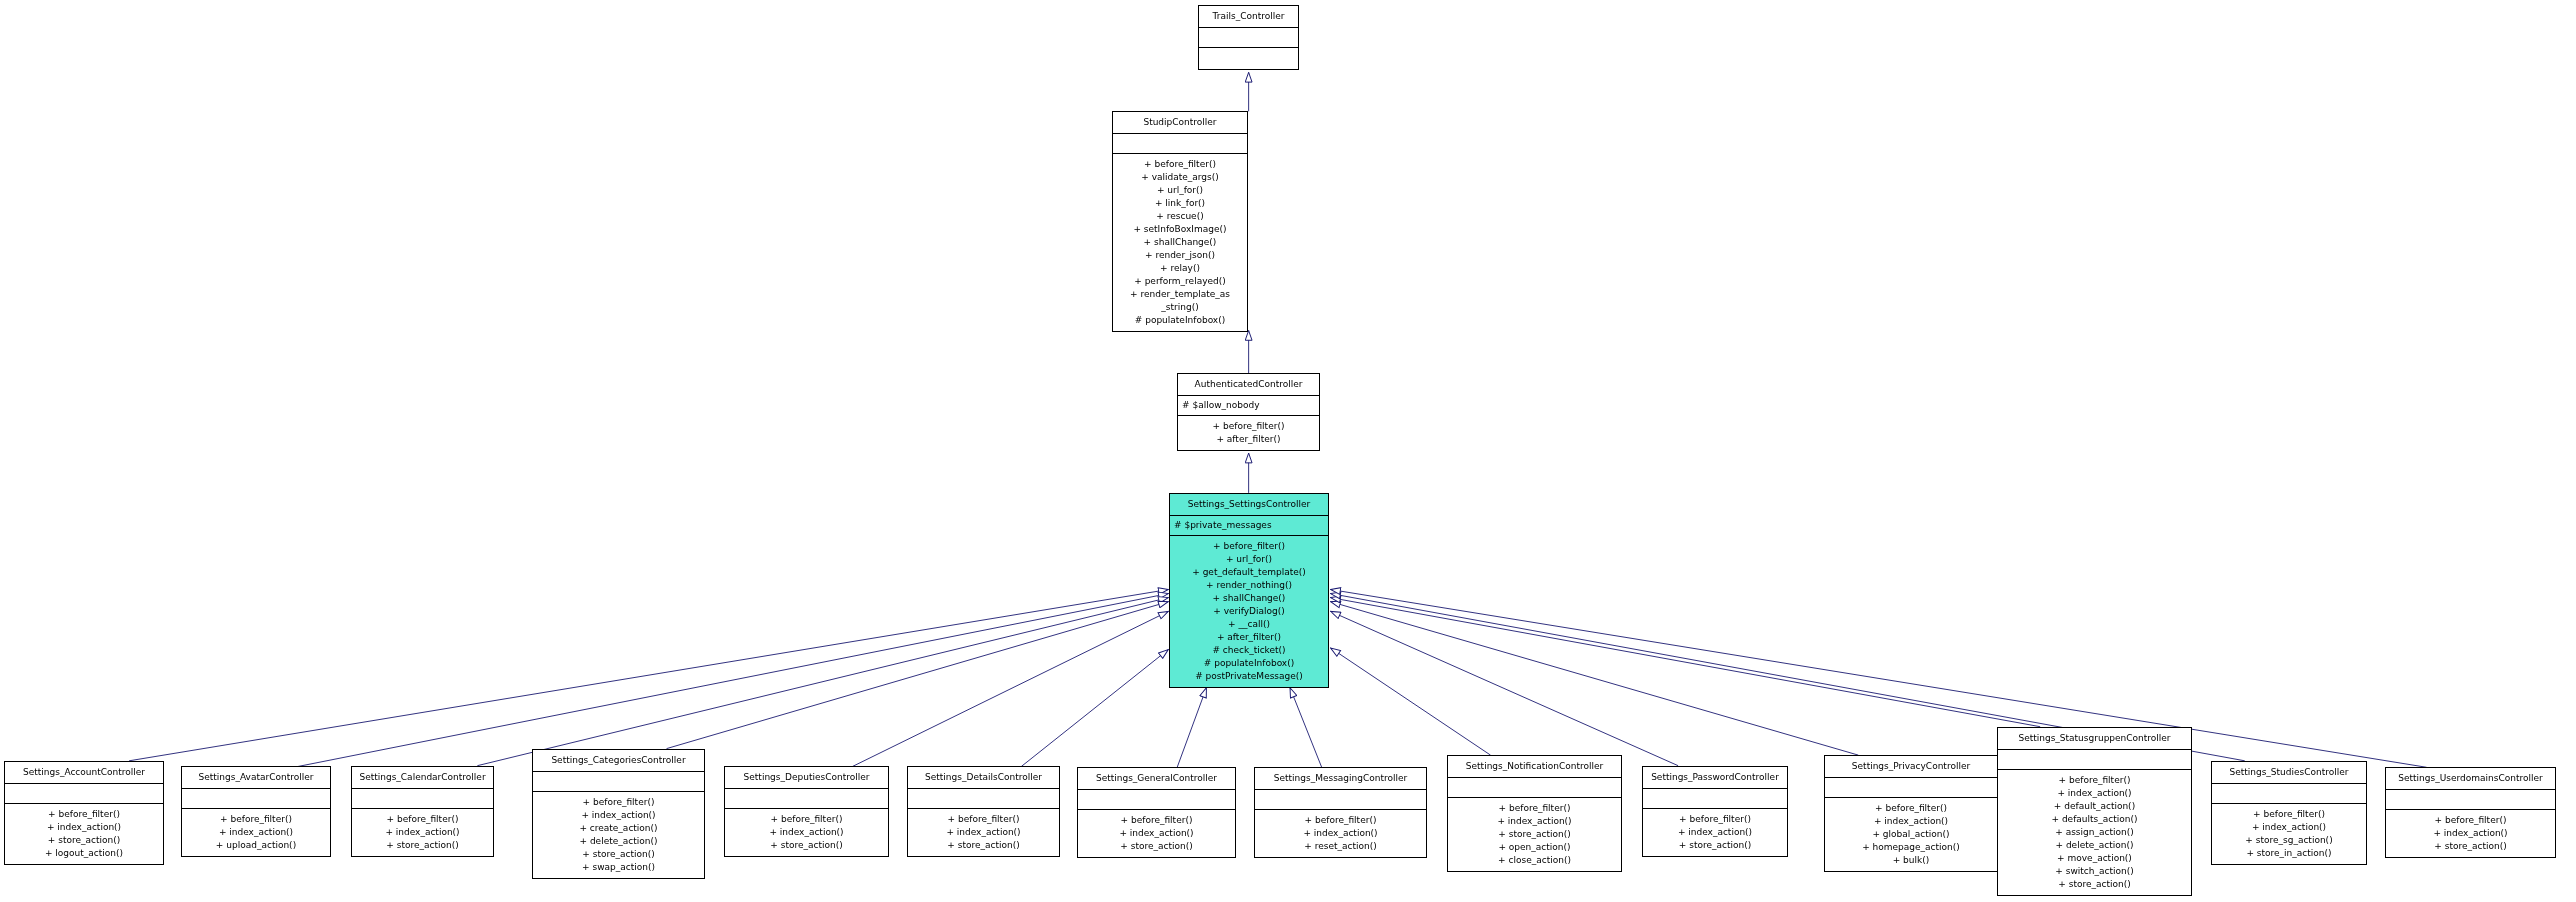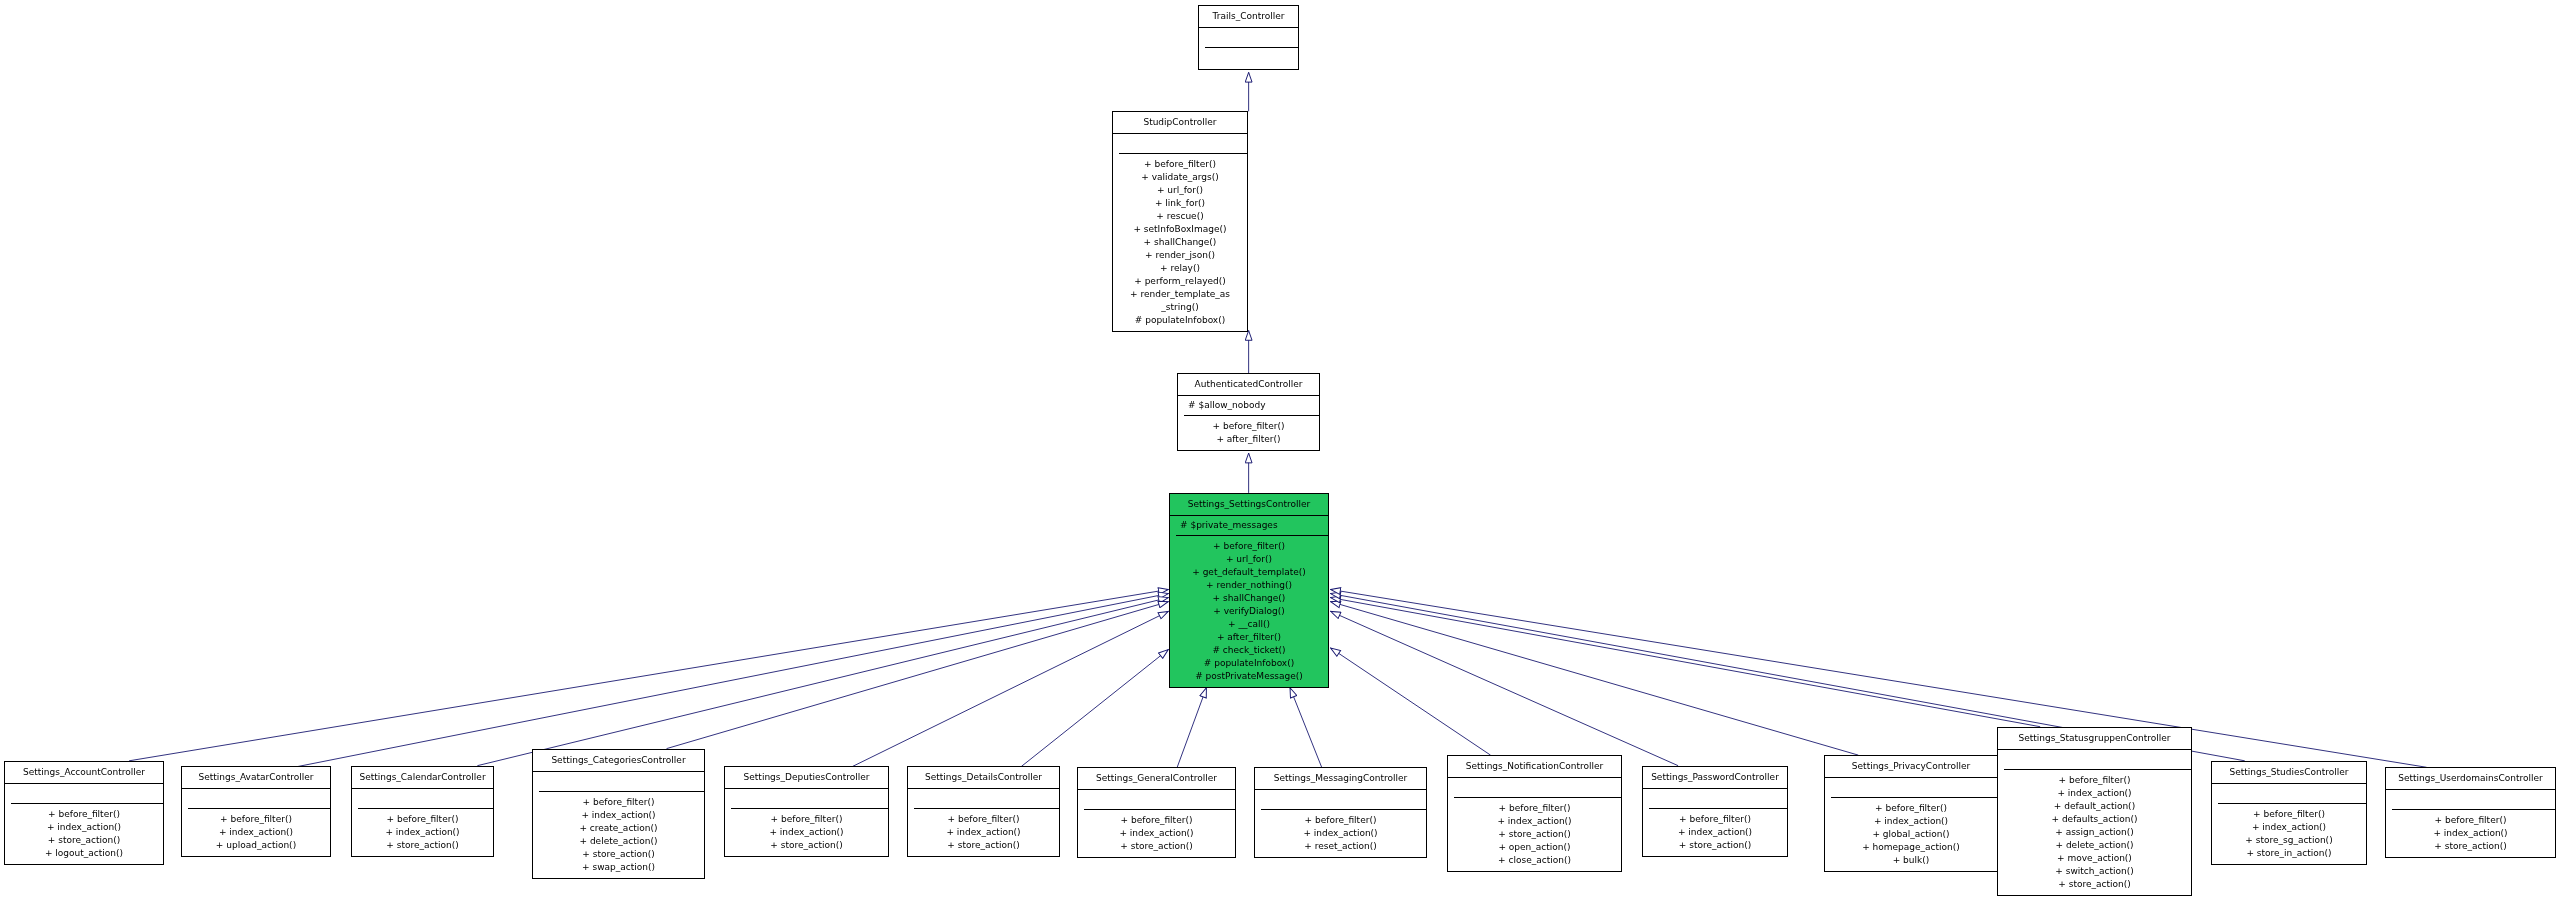--- a/index.html
+++ b/index.html
@@ -25,29 +25,28 @@
   .node .t{
     text-align:center;
     padding:4px 2.4px;
     border-bottom:0.8px solid #000000;
     white-space:nowrap;
   }
   .node .a{
     padding:3.2px 4px;
     border-bottom:0.8px solid #000000;
     min-height:13px;
-    margin-left:6px;
   }
   .node .m{
     padding:4px 4px;
     min-height:13px;
     text-align:center;
   }
   .ln{white-space:nowrap;height:13px;}
-  .node.sel{background:#22c55e;border-width:1.6px;}
+  .node.sel{background:#5eead4;border-width:1.6px;}
   .node.sel .t,.node.sel .a{border-bottom-width:1.6px;}
 </style>
 </head>
 <body>
 
 <div class="canvas">
 
   <svg class="edges" width="2576" height="903" viewBox="0 0 3173 1112">
     <defs>
       <marker id="htri" viewBox="0 0 14 10" refX="13" refY="5" markerWidth="14" markerHeight="10" markerUnits="userSpaceOnUse" orient="auto">

